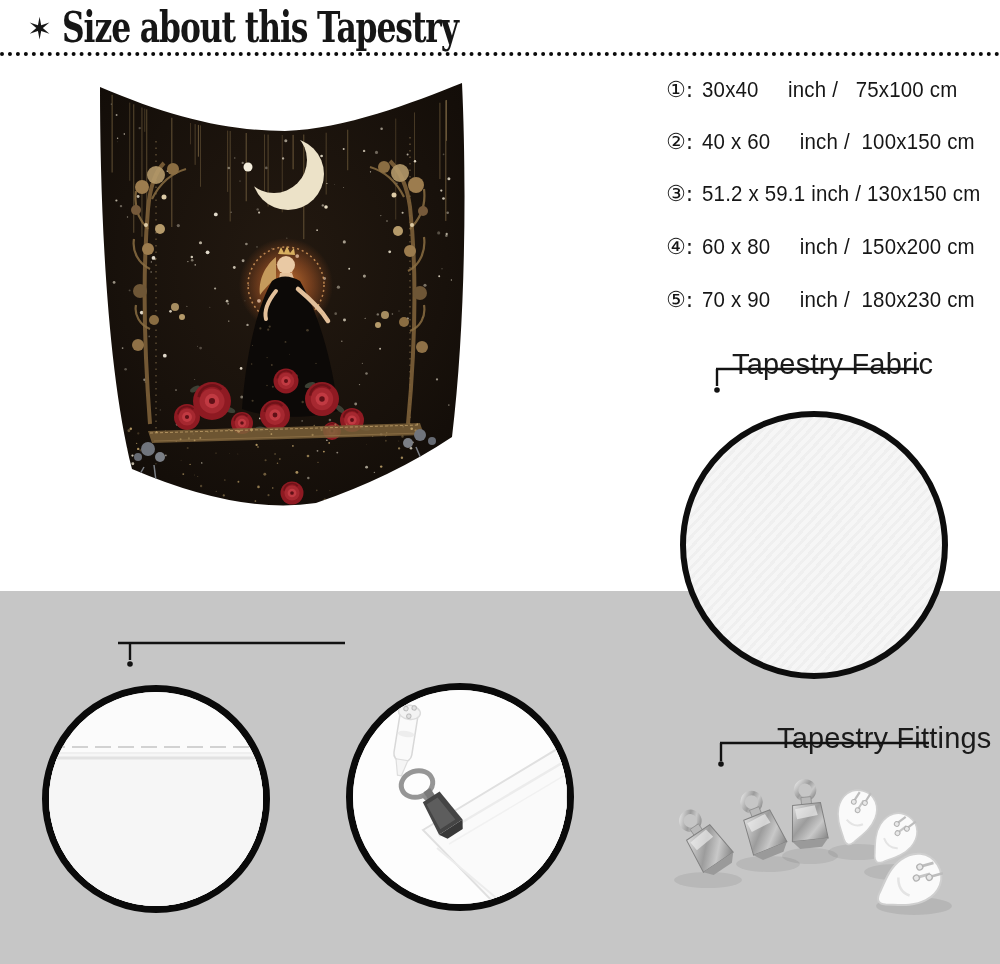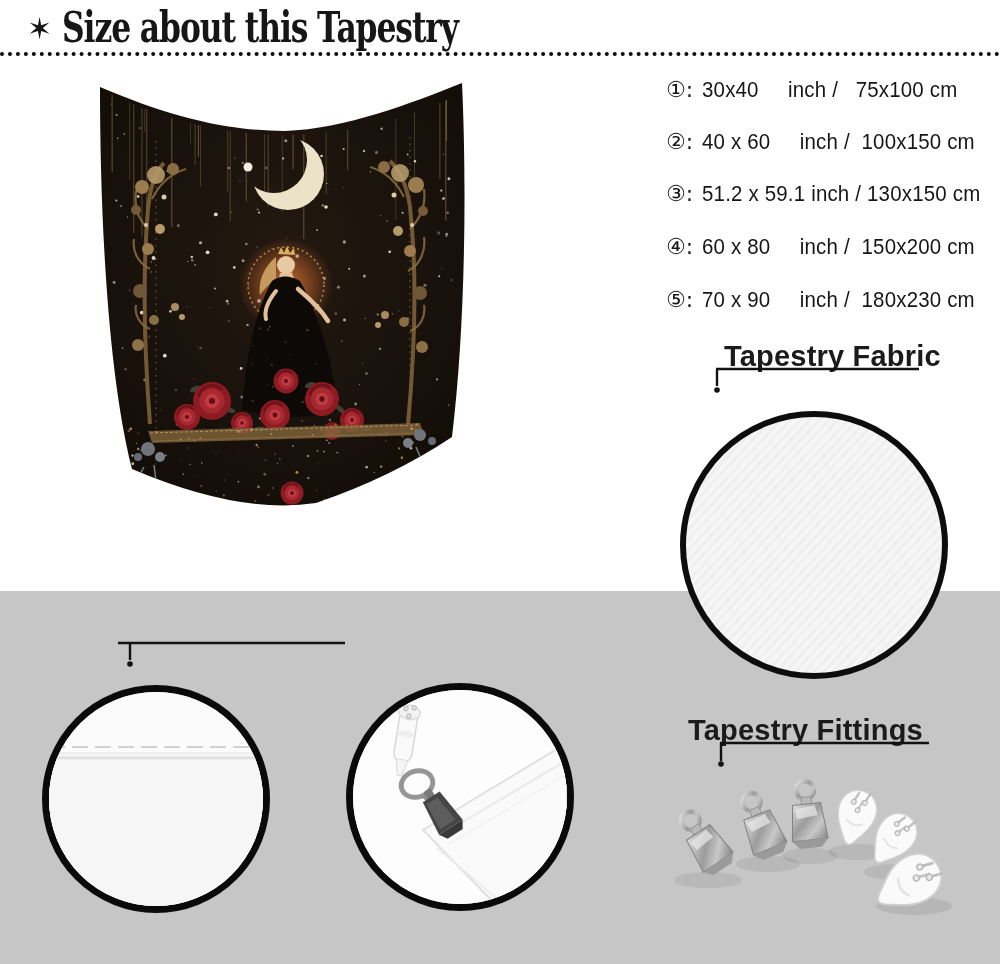--- a/index.html
+++ b/index.html
@@ -19,21 +19,21 @@
     transform:scaleX(0.73);transform-origin:left top;white-space:nowrap;}
   .dotted-rule{position:absolute;left:0;top:52px;width:1000px;height:0;
     border-top:4px dotted #0a0a0a;}
   
   .size-list{position:absolute;left:666px;top:77px;width:340px;}
   .size-row{position:absolute;left:0;height:26px;display:flex;align-items:baseline;white-space:nowrap;}
   .size-num{font-family:"DejaVu Sans",sans-serif;font-size:22px;line-height:26px;}
   .size-text{font-size:22px;line-height:26px;white-space:pre;display:inline-block;
     transform:scaleX(0.93);transform-origin:left bottom;margin-left:9px;letter-spacing:0.2px;}
   
-  .sec-heading{position:absolute;margin:8px;font-size:29px;font-weight:700;color:#1b1b1b;
+  .sec-heading{position:absolute;margin:16px;font-size:29px;font-weight:400;color:#1b1b1b;
     letter-spacing:0.2px;white-space:nowrap;}
   .leader{position:absolute;height:30px;overflow:visible;}
   .leader path{stroke:#121212;stroke-width:2.4;fill:none;}
   .leader circle{fill:#121212;}
   
   .swatch{position:absolute;border-radius:50%;box-sizing:border-box;background:#f7f7f7;}
   .fabric-circle{
     left:680px;top:411px;width:268px;height:268px;border:6px solid #0d0d0d;
     background:
       repeating-linear-gradient(133deg, rgba(0,0,0,0.028) 0 3px, rgba(255,255,255,0) 3px 7px),
@@ -583,21 +583,21 @@
 
       <g transform="translate(88,122) rotate(-33)">
         <rect x="-4" y="-26" width="8" height="9" fill="#7a7a7a"></rect>
         <polygon points="-10,-18 10,-18 14,18 -14,18" fill="#454545"></polygon>
         <polygon points="-8,-14 5,-14 8,14 -10,14" fill="#626262" opacity="0.85"></polygon>
         <polygon points="-14,18 14,18 9,26 -9,26" fill="#383838"></polygon>
       </g>
     </svg>
   </div>
 
-  <h2 class="sec-heading" style="left:680px;top:706px">Tapestry Fittings</h2>
+  <h2 class="sec-heading" style="left:761px;top:706px">Tapestry Fittings</h2>
   <svg class="leader" style="left:716px;top:740px" width="216" height="30" viewBox="0 0 216 30">
     <path d="M4,3 H213"></path>
       <path d="M5,3 V21"></path>
       <circle cx="5" cy="24" r="2.8"></circle>
   </svg>
 
   <svg class="fittings-svg" width="312" height="162" viewBox="0 0 312 162">
     <defs>
       <linearGradient id="metalG" x1="0" y1="0" x2="1" y2="1">
         <stop offset="0%" stop-color="#e6e6e6"></stop>

